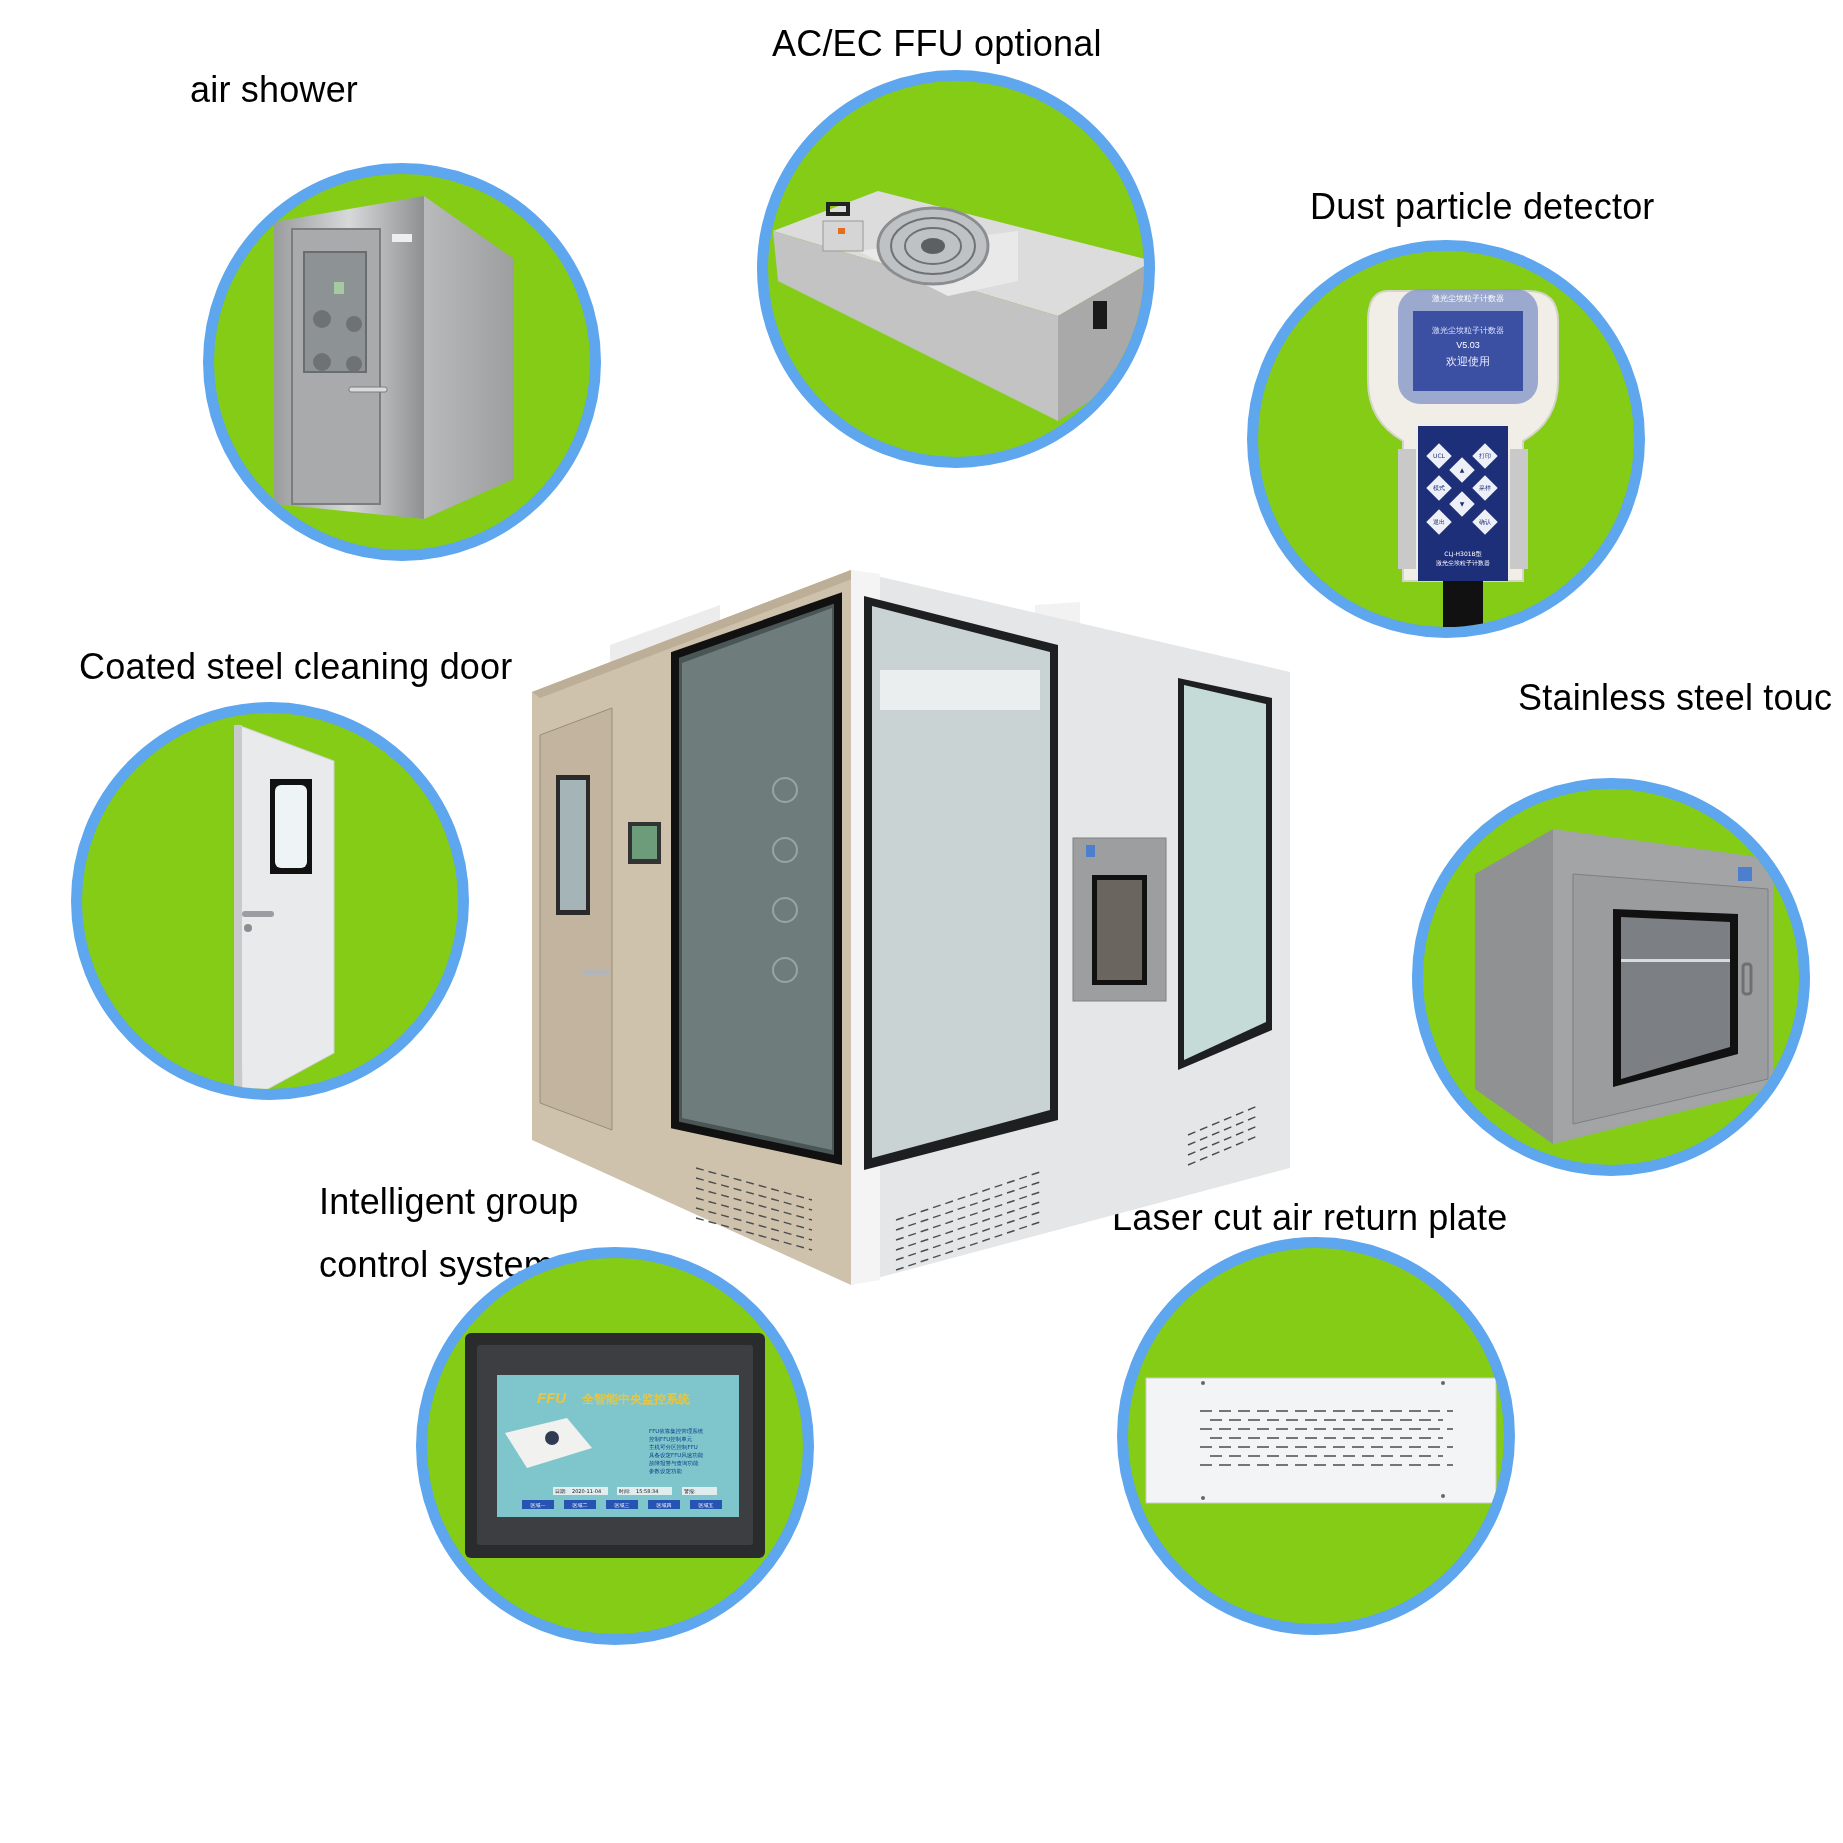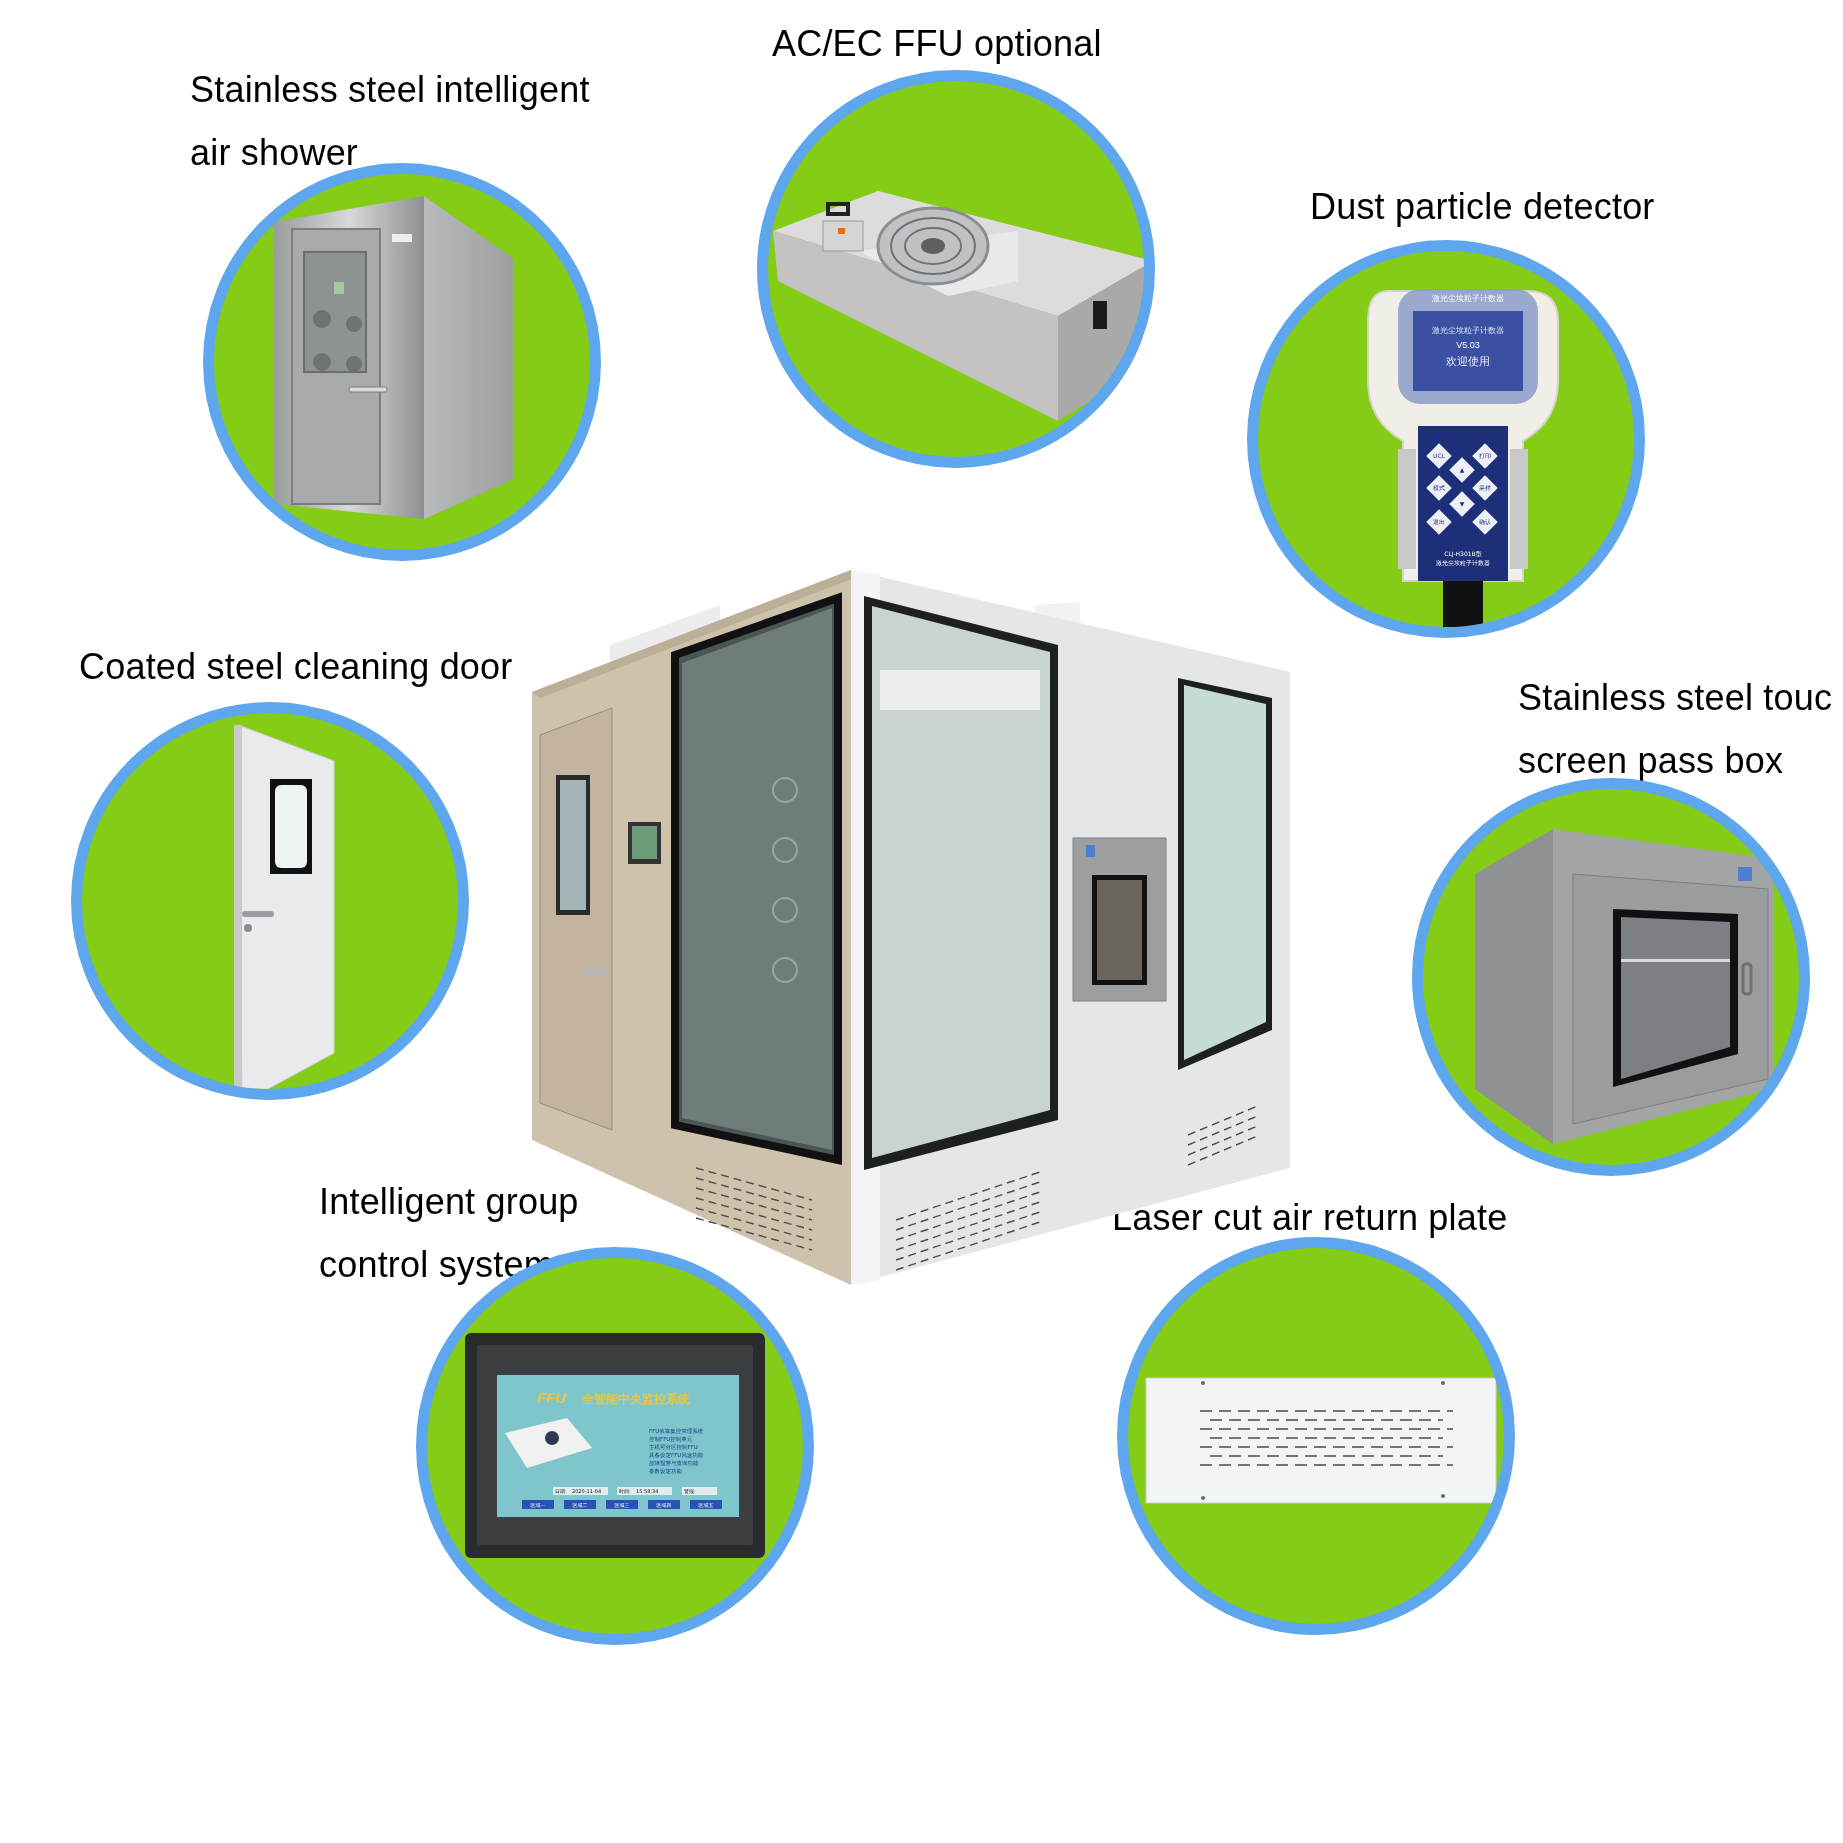--- a/index.html
+++ b/index.html
@@ -10,39 +10,37 @@
   .circle { position:absolute; width:398px; height:398px; border-radius:50%;
             box-sizing:border-box; border:11px solid #5EA6EE; overflow:hidden; background:#84cc16; }
   .circle svg { position:absolute; left:0; top:0; width:100%; height:100%; }
   .center-room { position:absolute; left:520px; top:560px; width:790px; height:740px; }
   .cjk { font-family:"DejaVu Sans", sans-serif; }
 </style>
 </head>
 <body>
 
 <div class="label" style="left:190px; top:58px;">
-  <span>Stainless steel intelligent</span>
   <span>air shower</span>
 </div>
 
 <div class="label" style="left:772px; top:12px;">
   <span>AC/EC FFU optional</span>
 </div>
 
 <div class="label" style="left:1310px; top:175px;">
   <span>Dust particle detector</span>
 </div>
 
 <div class="label" style="left:67px; top:635px;margin-left:12px;">
   <span>Coated steel cleaning door</span>
 </div>
 
 <div class="label" style="left:1518px; top:666px;">
   <span>Stainless steel touc</span>
-  <span>screen pass box</span>
 </div>
 
 <div class="label" style="left:319px; top:1170px;">
   <span>Intelligent group</span>
   <span>control system</span>
 </div>
 
 <div class="label" style="left:1112px; top:1186px;">
   <span>Laser cut air return plate</span>
 </div>

